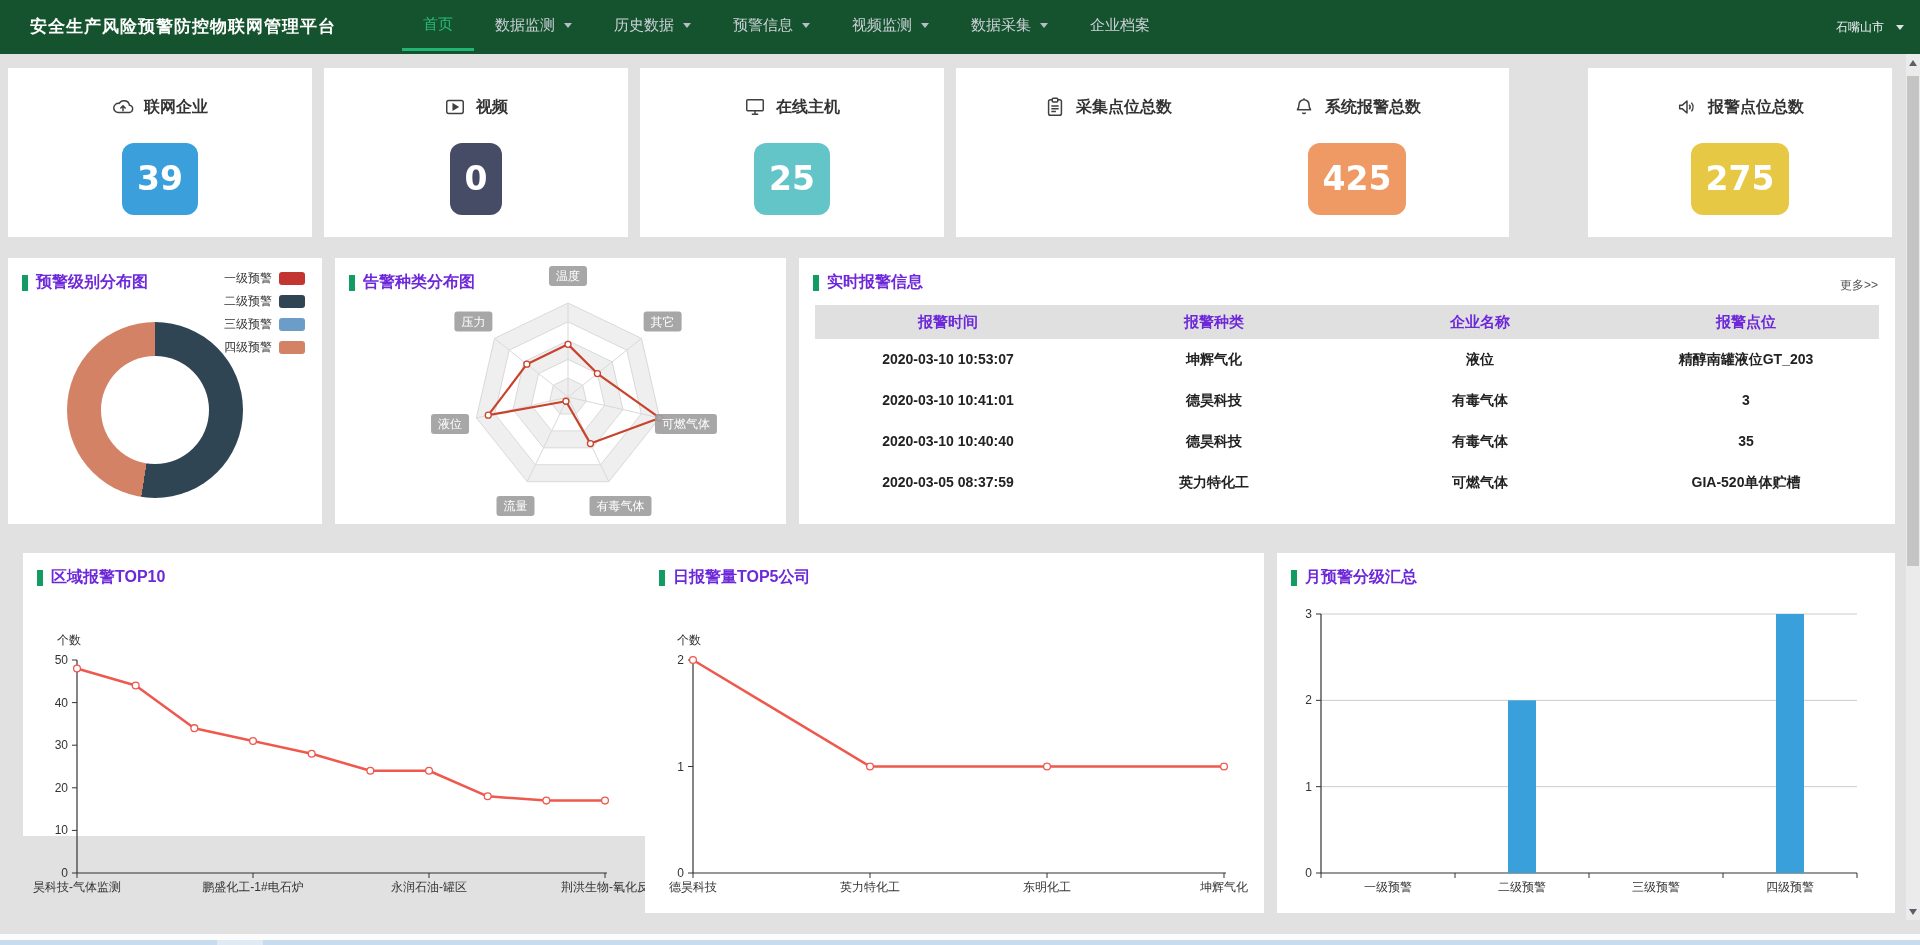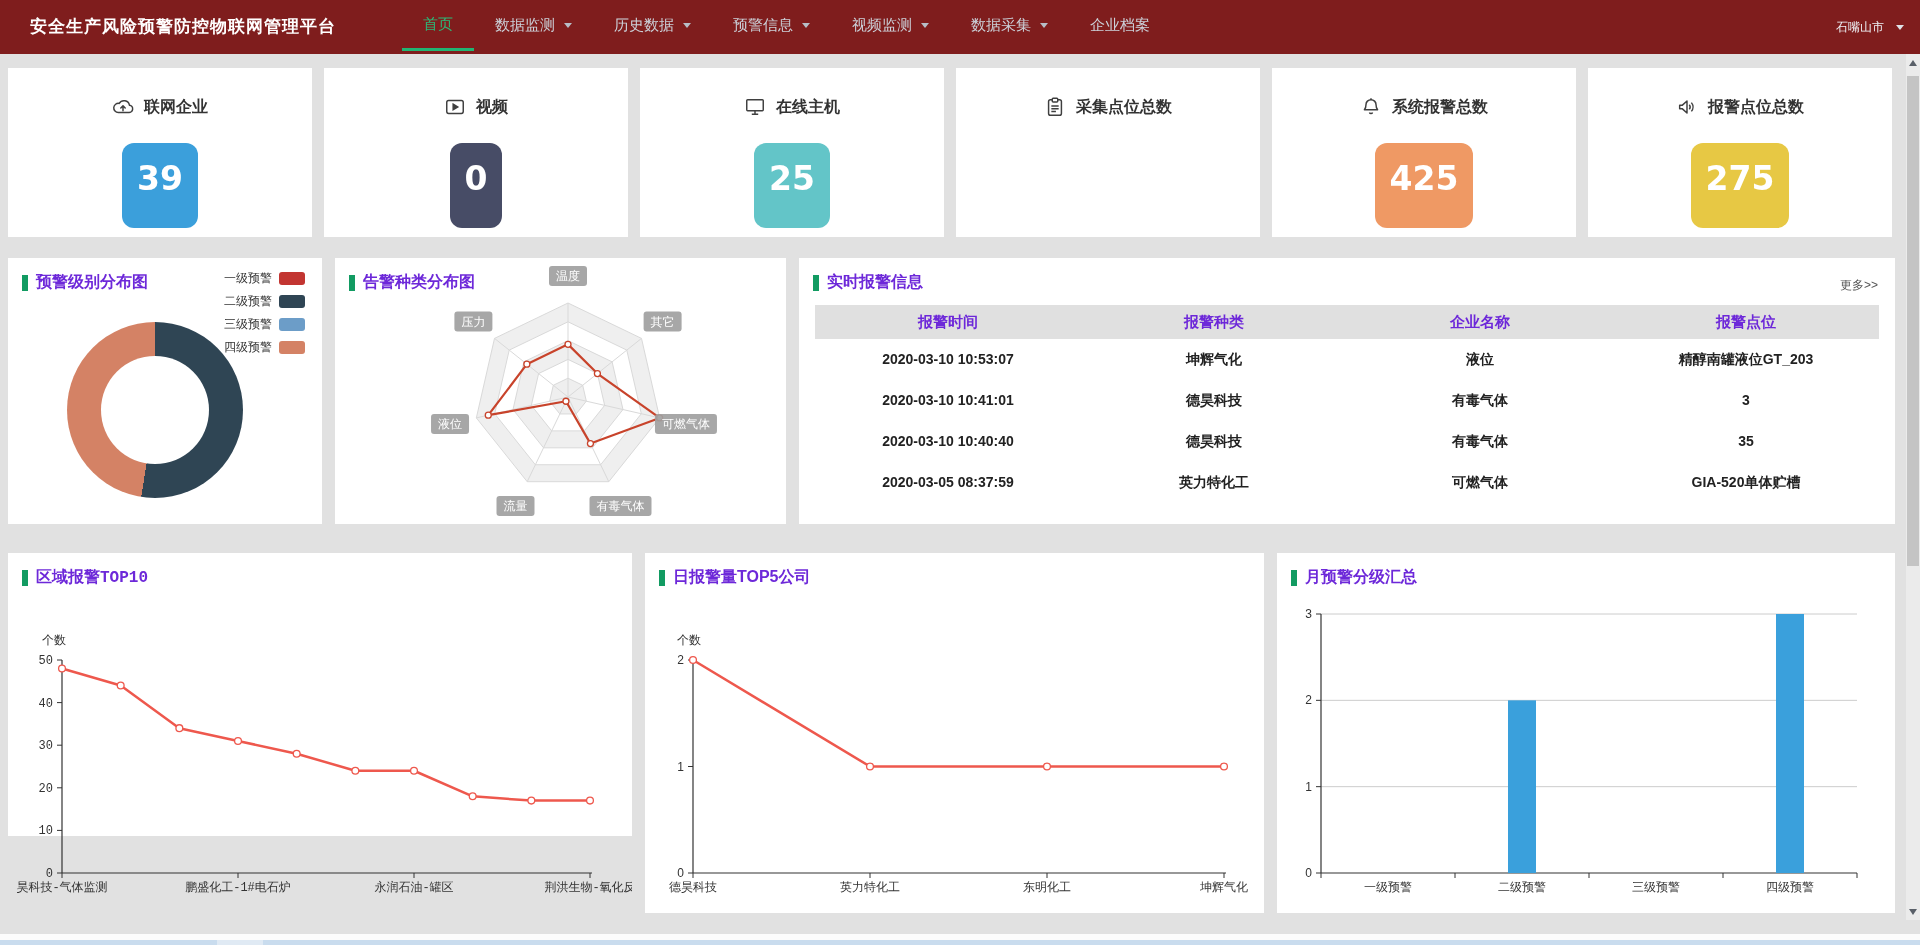--- a/index.html
+++ b/index.html
@@ -1,50 +1,50 @@
 <!DOCTYPE html>
 <html><head>
 <meta charset="utf-8">
 <style>
   * { margin:0; padding:0; box-sizing:border-box; }
   html,body { width:1920px; height:945px; }
   body { position:relative; overflow:hidden; background:#e1e1e1;
          font-family:"Liberation Sans","DejaVu Sans",sans-serif; color:#333; }
 
   
-  .nav { position:absolute; left:0; top:0; width:1920px; height:54px; background:#7f1d1d; z-index:5; }
+  .nav { position:absolute; left:0; top:0; width:1920px; height:54px; background:#14532d; z-index:5; }
   .nav-title { position:absolute; left:30px; top:0; height:54px; line-height:54px;
                color:#ffffff; font-size:17px; font-weight:600; letter-spacing:1px; }
   .nav-menu { position:absolute; left:402px; top:0; height:54px; display:flex; }
   .nav-item { display:flex; align-items:center; padding:0 21px; height:51px; margin-top:0;
               color:#ccd1d9; font-size:15px; cursor:pointer; }
   .nav-item.active { color:#2cb877; border-bottom:3px solid #21b573; }
   .caret { display:inline-block; width:0; height:0; margin-left:9px;
            border-left:4.5px solid transparent; border-right:4.5px solid transparent;
            border-top:5.5px solid #b8bec7; }
   .nav-region { position:absolute; right:16px; top:0; height:54px; display:flex;
                 align-items:center; gap:12px; color:#eef1f5; font-size:12px; cursor:pointer; }
   .nav-region .caret { border-top-color:#dfe3e8; margin-left:0; }
 
   
   .stat-card { position:absolute; top:68px; width:304px; height:169px; background:#fff;
                display:flex; flex-direction:column; align-items:center; }
   .card-head { margin-top:27px; height:24px; display:flex; align-items:center; gap:10px; }
   .card-head svg { display:block; }
   .card-label { font-size:16px; font-weight:600; color:#333; }
-  .badge { margin-top:24px; height:85px; line-height:72px; padding:0 15px; min-width:48px;
+  .badge { margin-top:24px; height:72px; line-height:72px; padding:0 15px; min-width:48px;
            border-radius:12px; color:#fff; text-align:center;
            font-size:33px; font-weight:bold; font-family:"DejaVu Sans",sans-serif; }
 
   
   .panel { position:absolute; background:#fff; }
   #panel-pie   { left:8px;    top:258px; width:314px;  height:266px; }
   #panel-radar { left:335px;  top:258px; width:451px;  height:266px; }
   #panel-table { left:799px;  top:258px; width:1096px; height:266px; }
-  #panel-top10 { left:8px;    top:553px; width:624px;  height:283px;font-family:Liberation Mono, monospace; }
+  #panel-top10 { left:23px;    top:553px; width:624px;  height:283px; }
   #panel-top5  { left:645px;  top:553px; width:619px;  height:360px; }
   #panel-bar   { left:1277px; top:553px; width:618px;  height:360px; }
 
   .panel-title { position:absolute; left:14px; top:14px; display:flex; align-items:center;
                  gap:8px; font-size:16px; font-weight:bold; color:#6d28d9; }
   .tbar { width:6px; height:16px; background:#129b62; }
 
   .more-link { position:absolute; right:17px; top:19px; font-size:12px; color:#555; cursor:pointer; }
 
   
@@ -161,21 +161,21 @@
         <span>
           <svg width="22" height="22" viewBox="0 0 24 24" fill="none" stroke="#3f3f3f" stroke-width="1.6">
             <rect x="5" y="4" width="14" height="17" rx="2"></rect>
             <rect x="9" y="2.5" width="6" height="4" rx="1" fill="#fff"></rect>
             <path d="M8 11h8M8 14h8M8 17h5"></path>
           </svg>
         </span>
         <span class="card-label">采集点位总数</span>
       </div>
     </div>
-    <div class="stat-card" style="left: 1272px;">
+    <div class="stat-card" style="left: 1205px;">
       <div class="card-head">
         <span>
           <svg width="22" height="22" viewBox="0 0 24 24" fill="none" stroke="#3f3f3f" stroke-width="1.6" stroke-linejoin="round">
             <path d="M12 4a5.5 5.5 0 0 1 5.5 5.5c0 3 .8 4.5 1.7 5.5H4.8c.9-1 1.7-2.5 1.7-5.5A5.5 5.5 0 0 1 12 4z"></path>
             <path d="M10.3 18a1.8 1.8 0 0 0 3.4 0M12 2.5V4"></path>
           </svg>
         </span>
         <span class="card-label">系统报警总数</span>
       </div>
       <div class="badge" style="background: rgb(239, 153, 100);">425</div>

